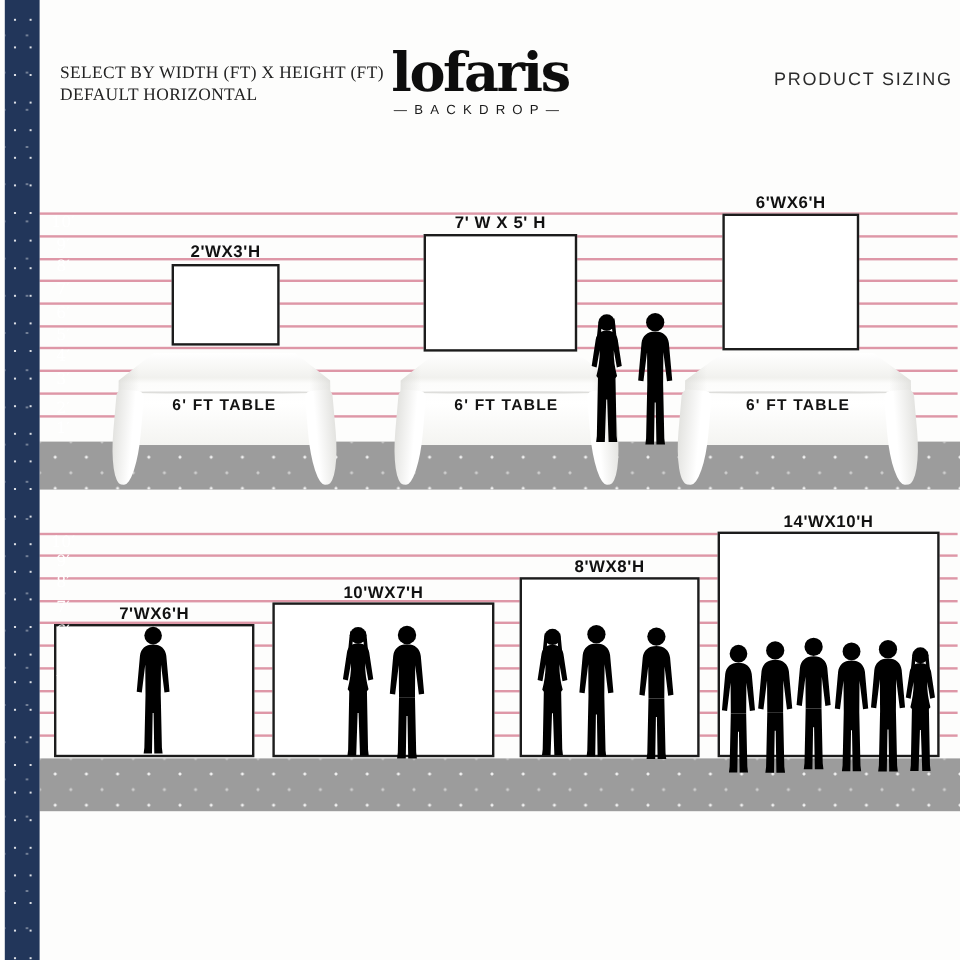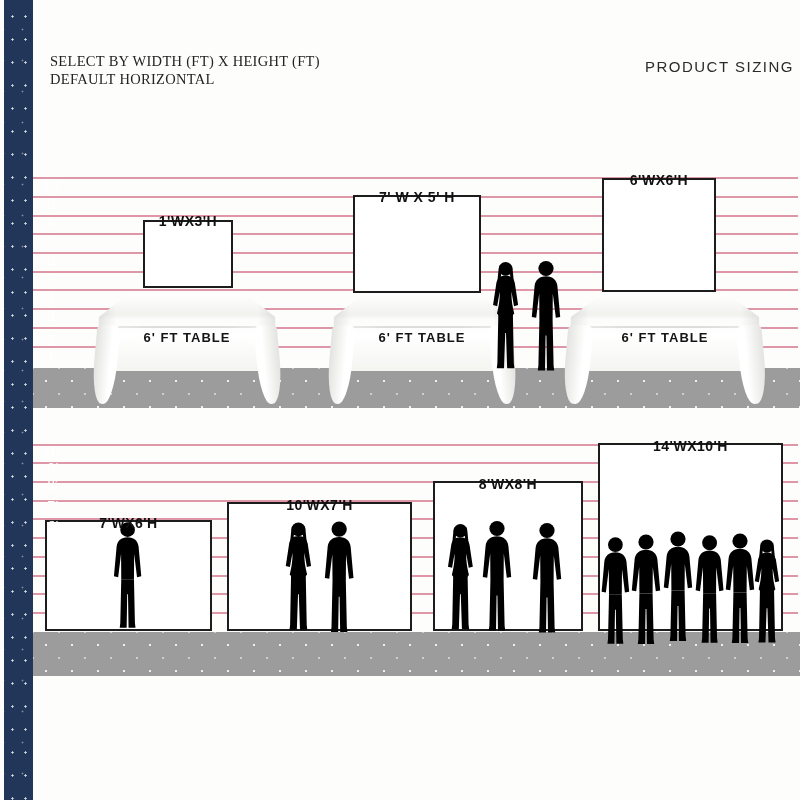--- a/index.html
+++ b/index.html
@@ -57,21 +57,21 @@
     background-size:26px 26px, 26px 26px;
     background-position:0 0, 13px 13px;
   }
   
   .bd-box {
     position:absolute; z-index:2; background:#ffffff; border:2px solid #1c1c1c;
     box-sizing:border-box;
   }
   .bd-label {
     position:absolute; z-index:4; text-align:center; font-size:14px; font-weight:600;
-    color:#111; letter-spacing:0.5px; white-space:nowrap;margin-top:12px;
+    color:#111; letter-spacing:0.5px; white-space:nowrap;
   }
   
   .table { position:absolute; z-index:2; }
   .cloth {
     position:absolute; left:0; top:0; width:100%; height:70%;
     clip-path:polygon(17% 0, 83% 0, 99.5% 30%, 100% 100%, 0 100%, 0.5% 30%);
     background:
       linear-gradient(90deg, rgba(205,205,200,0.55) 0%, rgba(255,255,255,0) 10%, rgba(255,255,255,0) 90%, rgba(205,205,200,0.55) 100%),
       linear-gradient(180deg, #ffffff 0%, #f1f1ee 27%, #fcfcfb 33%, #ffffff 55%, #f4f4f1 100%);
   }
@@ -121,20 +121,24 @@
       </g>
     </defs>
   </svg>
 
   <div class="navy-strip"></div>
 
   <div class="hdr-left">
     <div>SELECT BY WIDTH (FT) X HEIGHT (FT)</div>
     <div>DEFAULT HORIZONTAL</div>
   </div>
+  <div class="logo">
+    <div class="logo-text">lofaris</div>
+    <div class="logo-sub">—BACKDROP—</div>
+  </div>
   <div class="hdr-right">PRODUCT SIZING</div>
 
   <div class="pline" style="top:177px"></div>
   <div class="pline" style="top:196px"></div>
   <div class="pline" style="top:215px"></div>
   <div class="pline" style="top:233px"></div>
   <div class="pline" style="top:252px"></div>
   <div class="pline" style="top:271px"></div>
   <div class="pline" style="top:289px"></div>
   <div class="pline" style="top:308px"></div>
@@ -147,21 +151,21 @@
   <div class="ruler-num" style="top:235px">7′</div>
   <div class="ruler-num" style="top:255px">6′</div>
   <div class="ruler-num" style="top:273px">5′</div>
   <div class="ruler-num" style="top:291px">4′</div>
   <div class="ruler-num" style="top:310px">3′</div>
   <div class="ruler-num" style="top:334px">2′</div>
   <div class="ruler-num" style="top:351px">1′</div>
 
   <div class="floor" style="top:368px; height:40px"></div>
 
-  <div class="bd-label" style="left:143px; top:201px; width:90px">1'WX3'H</div>
+  <div class="bd-label" style="left:143px; top:201px; width:90px">2'WX3'H</div>
   <div class="bd-box" style="left:143px; top:220px; width:90px;  height:68px"></div>
 
   <div class="bd-label" style="left:353px; top:177px; width:128px">7' W X 5' H</div>
   <div class="bd-box" style="left:353px; top:195px; width:128px; height:98px"></div>
 
   <div class="bd-label" style="left:602px; top:160px; width:114px">6'WX6'H</div>
   <div class="bd-box" style="left:602px; top:178px; width:114px; height:114px"></div>
 
   <div class="table" style="left:98px; top:294px; width:178px; height:110px">
     <div class="cloth"></div>

